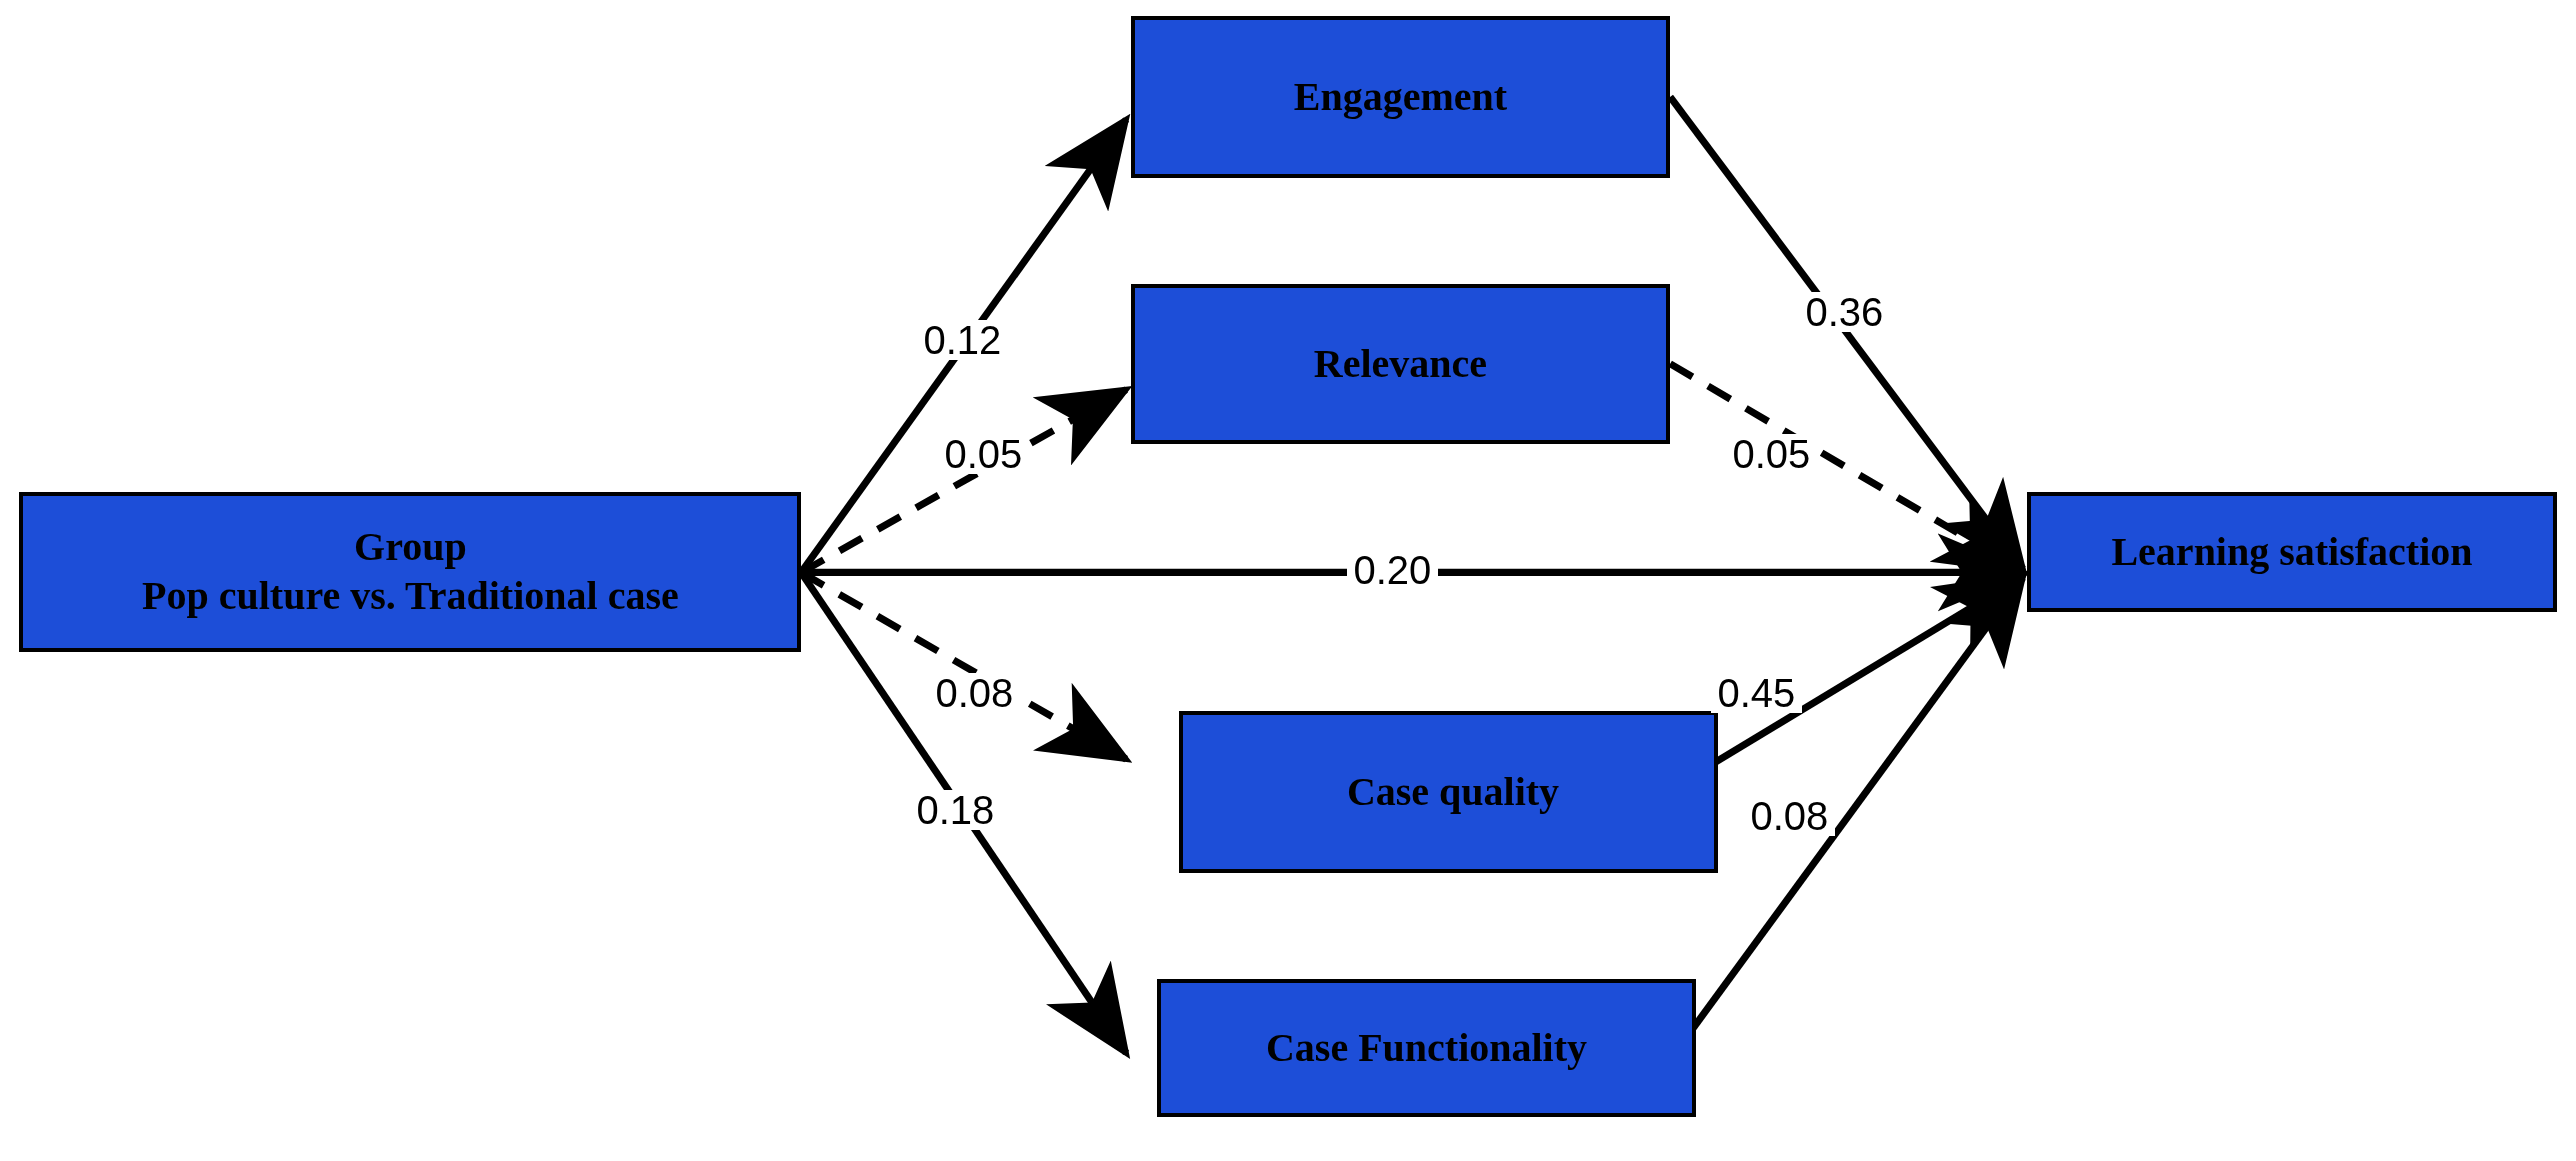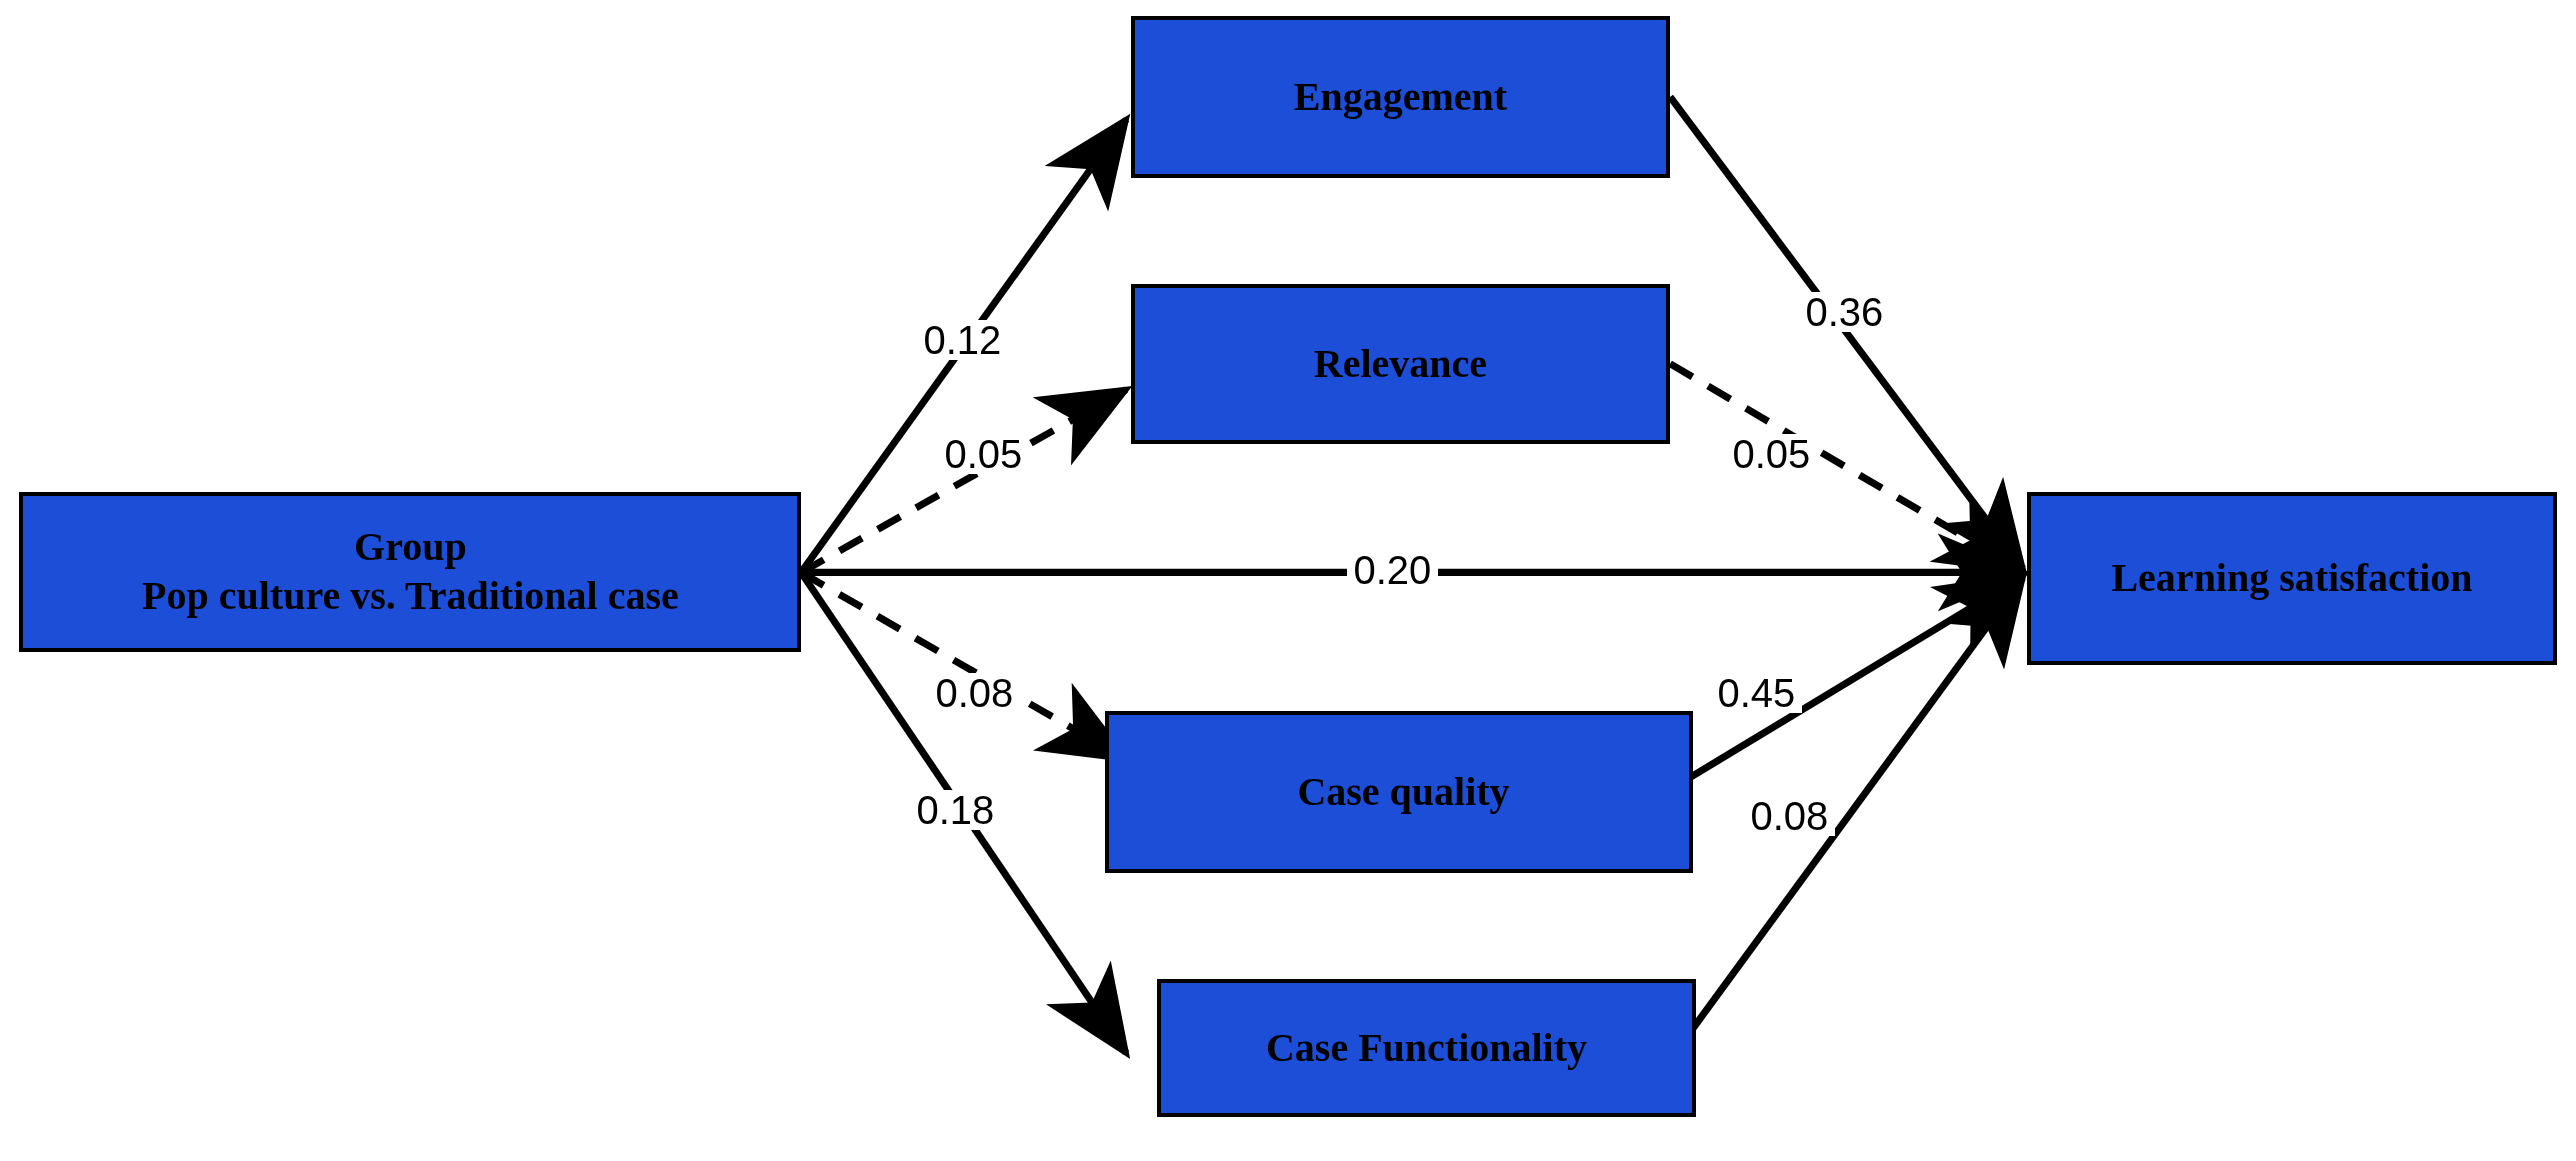--- a/index.html
+++ b/index.html
@@ -90,29 +90,29 @@
   </div>
 
   <div class="node-box" style="left:1131px; top:16px; width:539px; height:162px;">
     <span class="node-label">Engagement</span>
   </div>
 
   <div class="node-box" style="left:1131px; top:284px; width:539px; height:160px;">
     <span class="node-label">Relevance</span>
   </div>
 
-  <div class="node-box" style="left:1105px; top:711px; width:588px; height:162px;padding-left:9px;">
+  <div class="node-box" style="left:1179px; top:711px; width:539px; height:162px;padding-left:9px;">
     <span class="node-label">Case quality</span>
   </div>
 
   <div class="node-box" style="left:1157px; top:979px; width:539px; height:138px;">
     <span class="node-label">Case Functionality</span>
   </div>
 
-  <div class="node-box" style="left:2027px; top:492px; width:530px; height:173px;">
+  <div class="node-box" style="left:2027px; top:492px; width:530px; height:120px;">
     <span class="node-label">Learning satisfaction</span>
   </div>
 
   <span class="edge-label" style="left:917px; top:320px;">0.12</span>
 
   <span class="edge-label" style="left:938px; top:434px;">0.05</span>
 
   <span class="edge-label" style="left:1347px; top:550px;">0.20</span>
 
   <span class="edge-label" style="left:929px; top:673px;">0.08</span>

